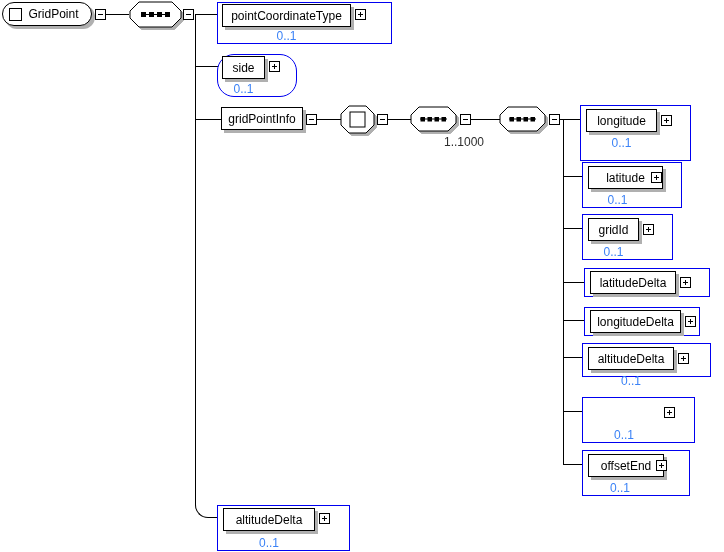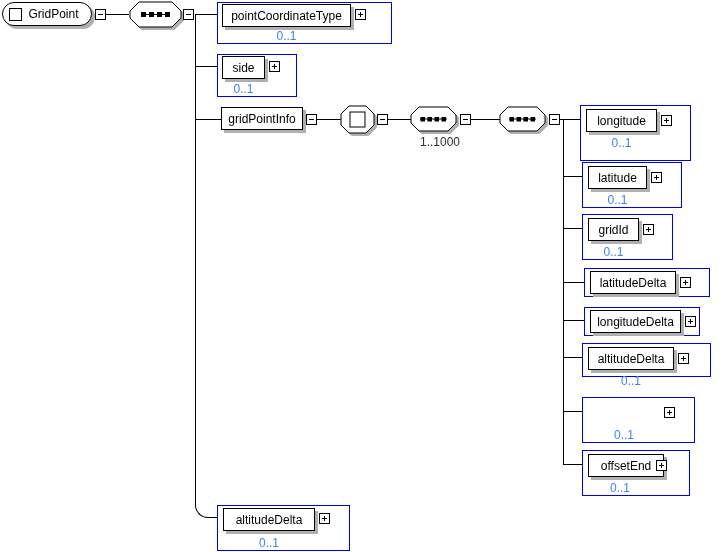--- a/index.html
+++ b/index.html
@@ -22,21 +22,21 @@
          border-bottom-left-radius:13px;box-sizing:border-box;}
   
   .el{position:absolute;border:1px solid var(--frame-blue);background:var(--background);box-sizing:border-box;}
   
   .box{position:absolute;height:23px;background:#fff;border:1px solid #000;box-sizing:border-box;
        box-shadow:3px 3px 0 var(--shadow-gray);display:flex;align-items:center;justify-content:center;
        white-space:nowrap;cursor:default;}
   .box span{padding:0 4px;}
   
   .occ{position:absolute;text-align:center;color:#3b82f6;font-size:12px;}
-  .occ-free{position:absolute;text-align:right;color:#2e2e2e;font-size:12px;}
+  .occ-free{position:absolute;text-align:center;color:#2e2e2e;font-size:12px;margin-left:30px;}
   
   .pm{position:absolute;width:11px;height:11px;background:#fff;border:1px solid #000;box-sizing:border-box;}
   .pm i{position:absolute;background:#000;display:block;}
   .pm .h{left:2px;top:4px;width:5px;height:1px;}
   .pm.plus .v{left:4px;top:2px;width:1px;height:5px;}
   
   .root-shape{position:absolute;left:2px;top:2px;width:90px;height:24px;background:#fff;
       border:1px solid #000;border-radius:12px;box-shadow:3px 3px 0 var(--shadow-gray);
       display:flex;align-items:center;box-sizing:border-box;}
   .root-icon{display:inline-block;width:13px;height:13px;background:#fff;border:1px solid #000;
@@ -81,21 +81,21 @@
     <div class="box" style="left:4px;top:1px;width:129px;">
       <span>pointCoordinateType</span>
     </div>
     <div class="pm plus" style="left:137px;top:6px;">
         <i class="h"></i>
         <i class="v"></i>
       </div>
     <div class="occ" style="left:4px;top:26px;width:129px;">0..1</div>
   </div>
 
-  <div class="el" style="left:217px;top:54px;width:80px;height:43px;">
+  <div class="el" style="left:217px;top:54px;width:80px;height:43px;border-radius:17px;">
     <div class="box" style="left:4px;top:1px;width:43px;">
       <span>side</span>
     </div>
     <div class="pm plus" style="left:51px;top:6px;">
         <i class="h"></i>
         <i class="v"></i>
       </div>
     <div class="occ" style="left:4px;top:27px;width:43px;">0..1</div>
   </div>
 
@@ -161,21 +161,21 @@
       <span>longitude</span>
     </div>
     <div class="pm plus" style="left:80px;top:9px;">
         <i class="h"></i>
         <i class="v"></i>
       </div>
     <div class="occ" style="left:5px;top:30px;width:71px;">0..1</div>
   </div>
 
   <div class="el" style="left:582px;top:162px;width:100px;height:46px;">
-    <div class="box" style="left:5px;top:3px;width:59px;">
+    <div class="box" style="left:5px;top:3px;width:75px;">
       <span>latitude</span>
     </div>
     <div class="pm plus" style="left:68px;top:9px;">
         <i class="h"></i>
         <i class="v"></i>
       </div>
     <div class="occ" style="left:5px;top:30px;width:59px;">0..1</div>
   </div>
 
   <div class="el" style="left:582px;top:214px;width:91px;height:46px;">

